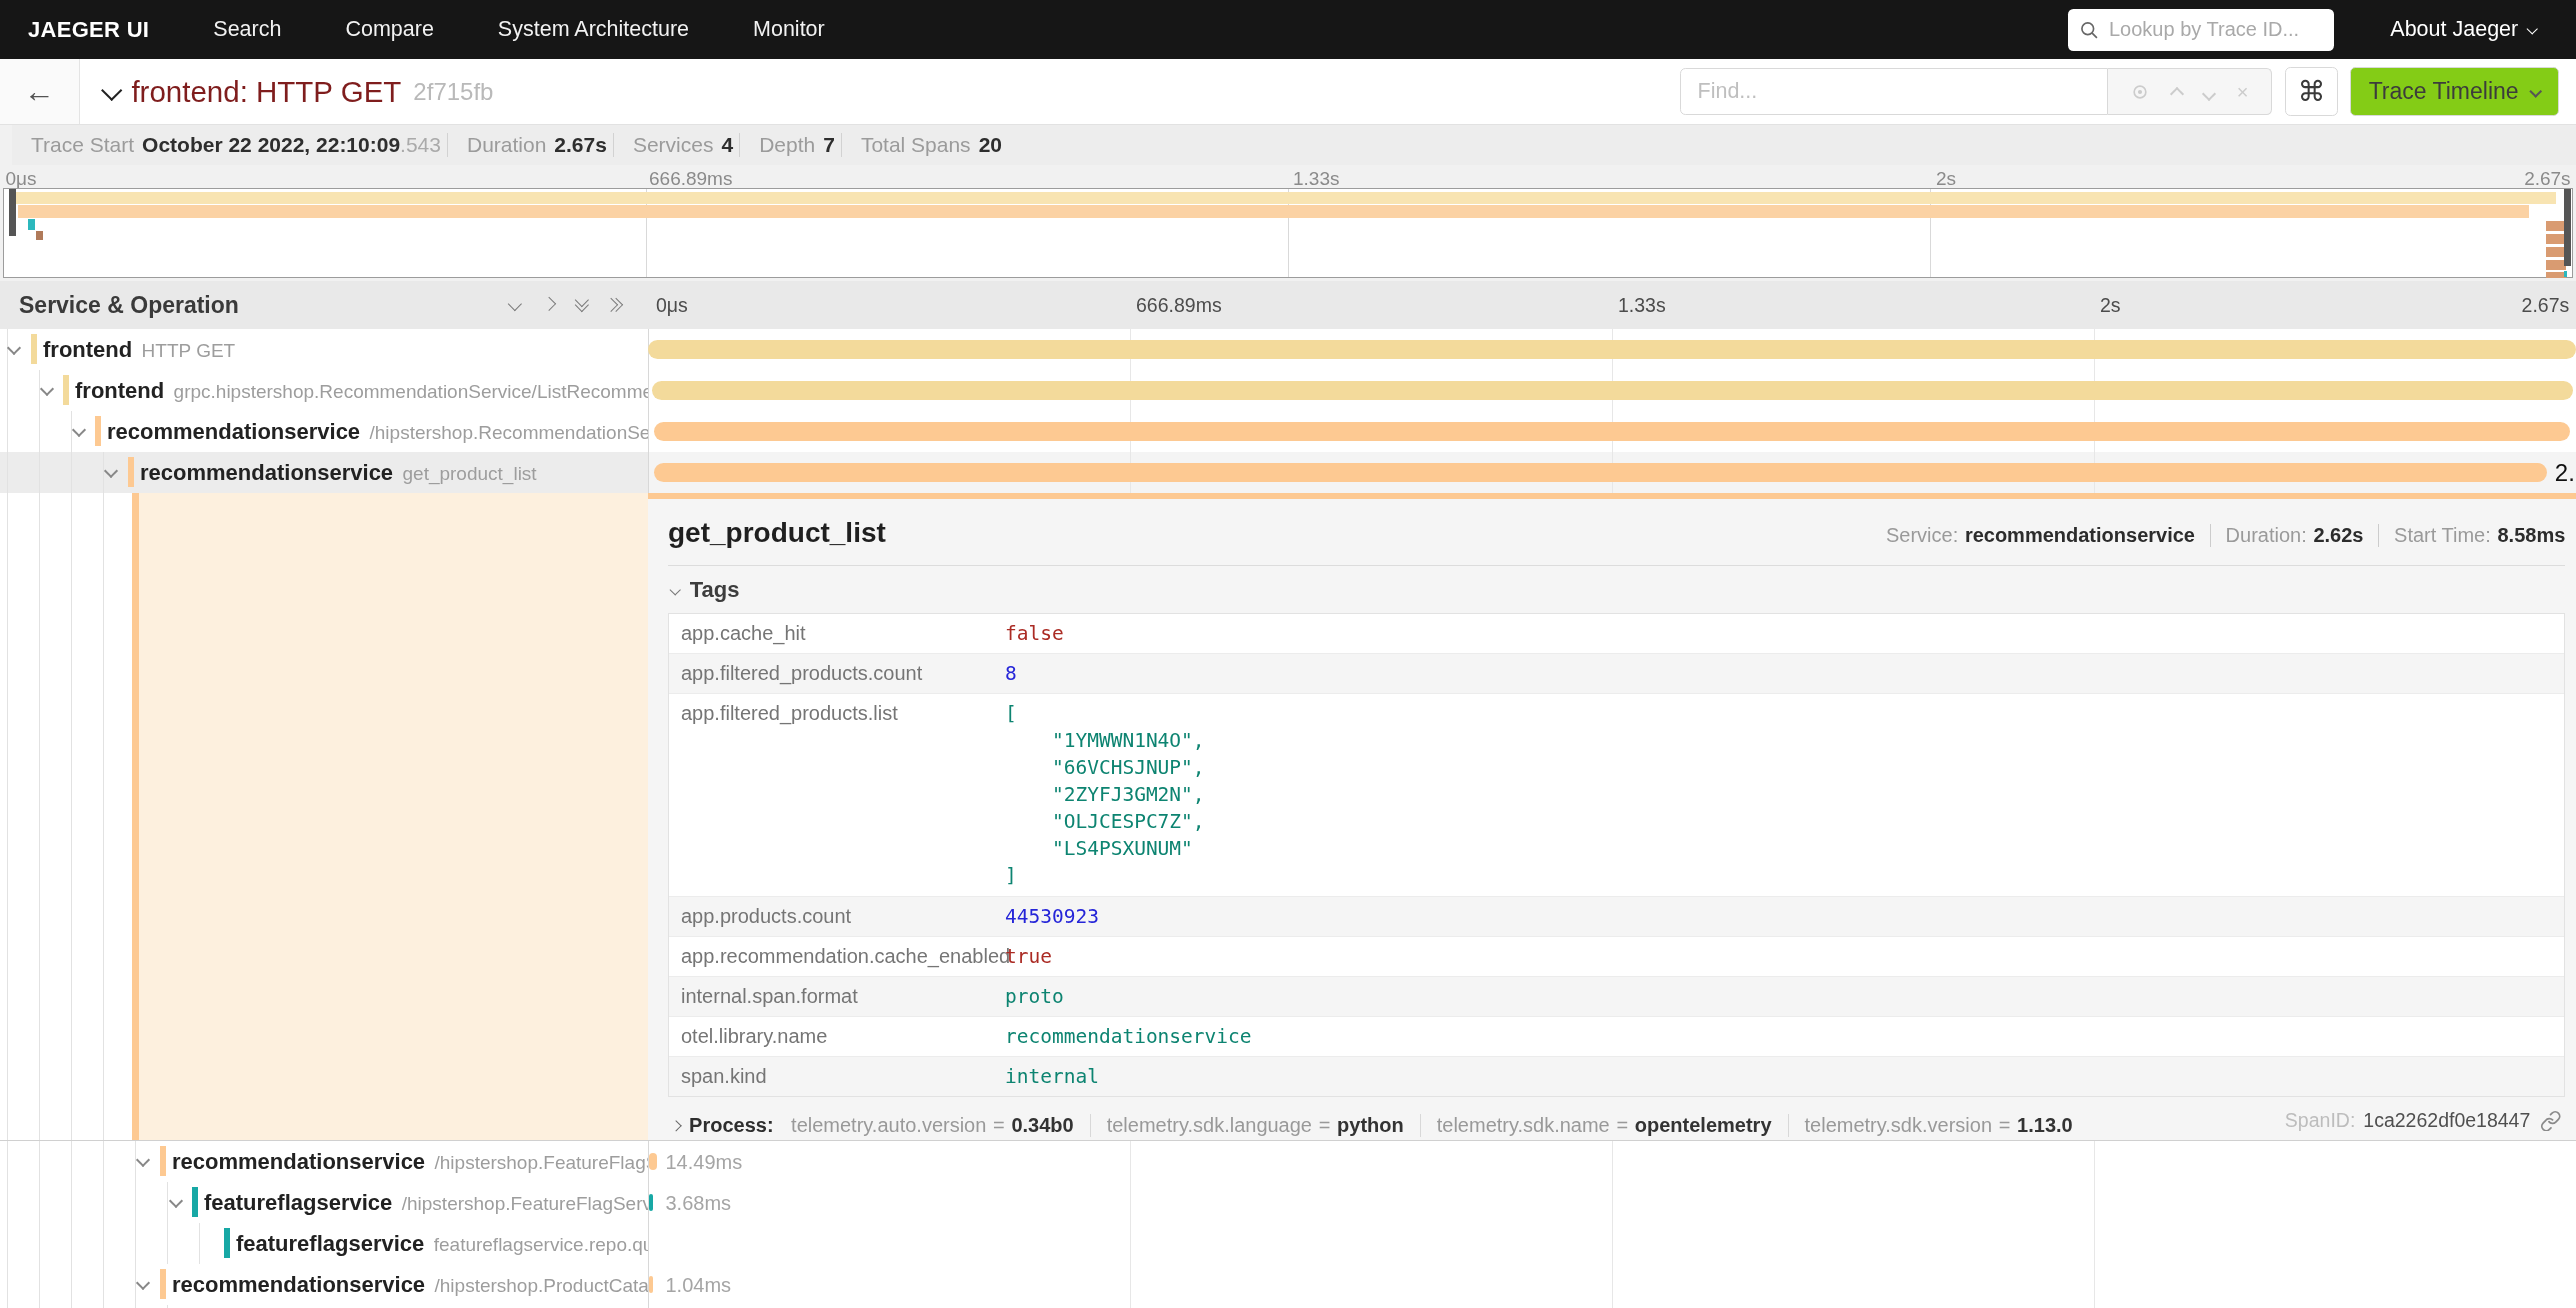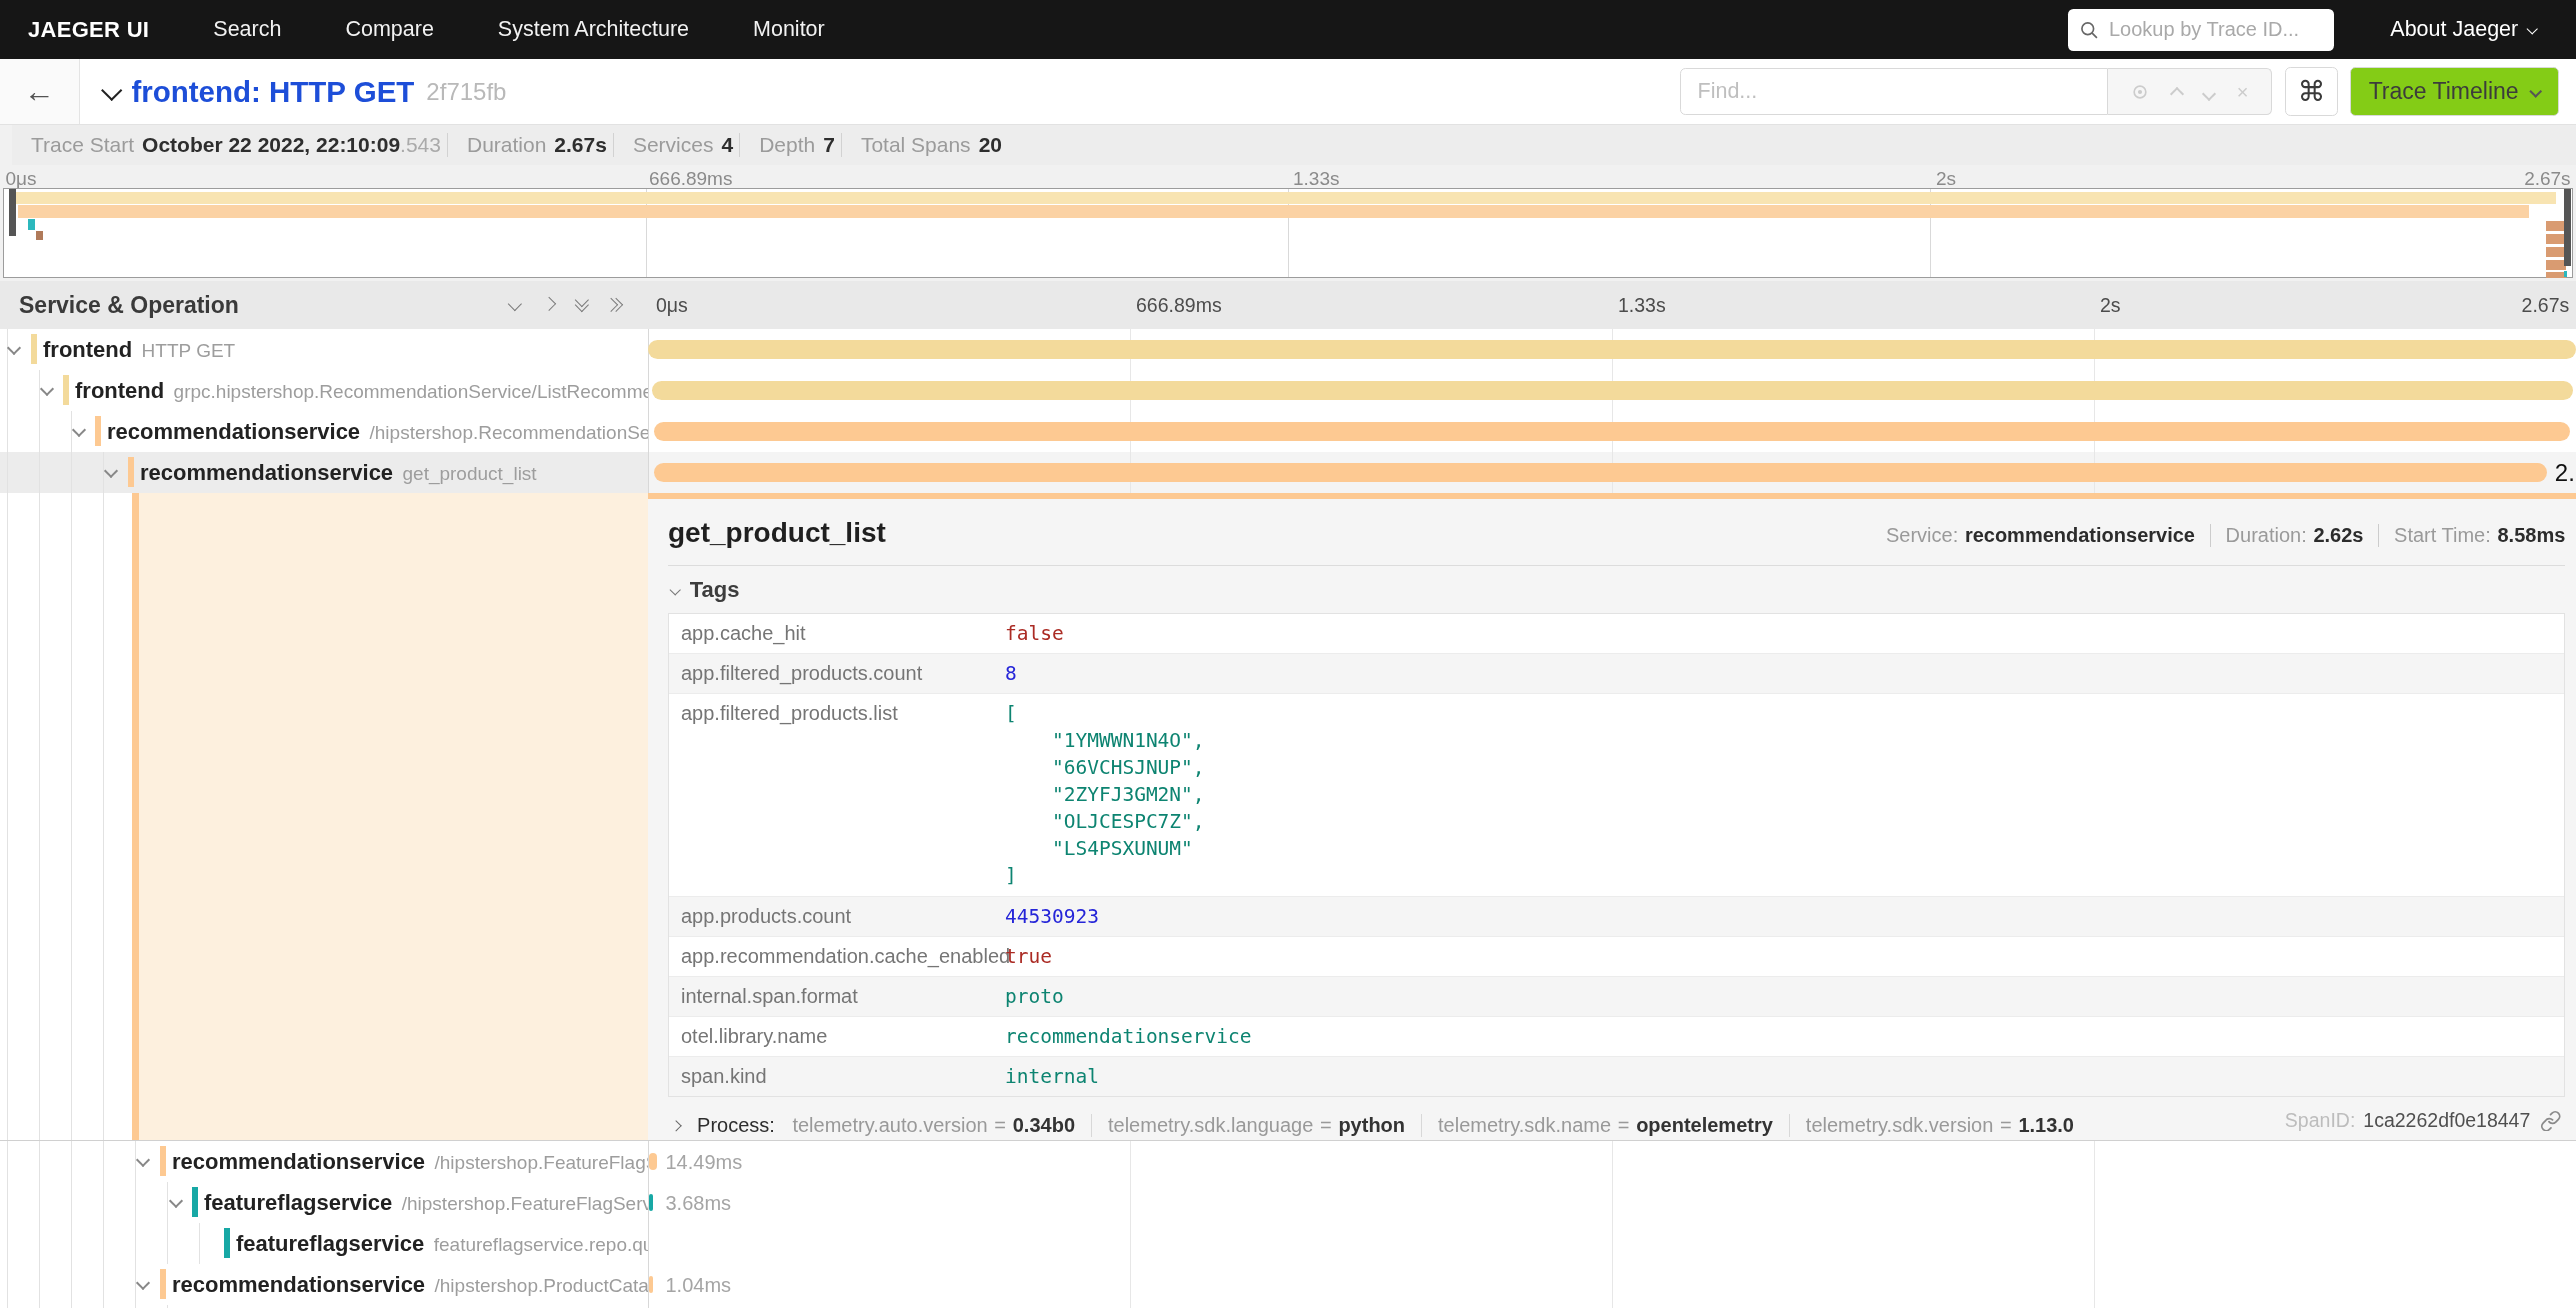--- a/index.html
+++ b/index.html
@@ -30,21 +30,21 @@
   .chev.dark{border-color:#333;}
 
   
   .theader{position:absolute;left:0;top:59px;width:100%;height:65px;background:#fff;
            border-bottom:0.7px solid #e2e2e2;display:flex;align-items:center;}
   .backbox{width:79px;height:100%;background:#fafafa;border-right:0.7px solid #e4e4e4;
            display:flex;align-items:center;justify-content:center;flex:none;}
   .backarrow{font-size:31px;color:#535353;line-height:1;}
   .title-chev{margin:0 12px 0 24px;}
   .title-chev .chev{width:13.4px;height:13.4px;border-width:2.7px;border-color:#222;}
-  .ttl{font-size:29.5px;font-weight:bold;color:#1d4ed8;white-space:nowrap;}
+  .ttl{font-size:29.5px;font-weight:normal;color:#7f1d1d;white-space:nowrap;}
   .thash{font-size:24px;color:#b9b9b9;margin-left:12px;font-weight:normal;}
   .findwrap{display:flex;align-items:stretch;height:47px;margin-left:auto;}
   .findbox{width:428px;background:#fff;border:0.7px solid #d9d9d9;border-radius:5.4px 0 0 5.4px;
            display:flex;align-items:center;padding:0 14.8px;box-sizing:border-box;}
   .findbox input{border:0;outline:none;font-size:21.5px;width:100%;font-family:inherit;background:transparent;color:#333;}
   .findbox input::placeholder{color:#bfbfbf;}
   .findtools{width:163px;background:#f6f6f6;border:0.7px solid #d9d9d9;border-left:0;border-radius:0 5.4px 5.4px 0;
            display:flex;align-items:center;justify-content:space-evenly;}
   .ft-ic{color:#ccc;font-size:20px;line-height:1;}
   .ft-ic .chev{border-color:#ccc;width:8px;height:8px;}
@@ -132,21 +132,21 @@
   .tagrow:last-child{border-bottom:0;}
   .tagrow:nth-child(even){background:#f5f5f5;}
   .tagkey{width:324px;flex:none;padding-left:12px;font-size:20px;color:#757575;}
   .tagval{font-size:19.5px;padding:6.7px 0;}
   .v-bool{color:#ab2b24;}
   .v-num{color:#2525d8;}
   .v-str{color:#0d8471;}
   .tagval pre{margin:0;font-size:19.5px;line-height:27px;font-family:"DejaVu Sans Mono",monospace;}
   .procrow{display:flex;align-items:center;margin-top:17.5px;font-size:20px;}
   .procrow .chev{width:6.7px;height:6.7px;border-width:1.7px;border-color:#666;margin:0 9.4px 0 4px;}
-  .proc-label{font-weight:normal;color:#2e2e2e;margin-right:17.5px;margin-left:8px;}
+  .proc-label{font-weight:bold;color:#2e2e2e;margin-right:17.5px;}
   .proc-item{display:flex;align-items:center;}
   .proc-item + .proc-item{border-left:0.7px solid #d8d8d8;margin-left:16px;padding-left:16px;}
   .pk{color:#999;}.peq{color:#999;margin:0 6.7px;}.pv{color:#333;font-weight:600;}
   .spanid{position:absolute;right:14.8px;bottom:8px;display:flex;align-items:center;font-size:19.5px;}
   .sid-label{color:#bdbdbd;margin-right:8px;}
   .sid-val{color:#4f4f4f;}
   .linkicon{width:21.5px;height:21.5px;margin-left:9.4px;}
 </style>
 </head>
 <body>

